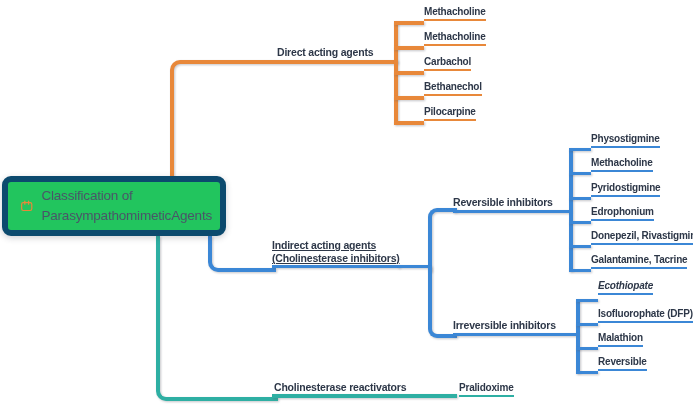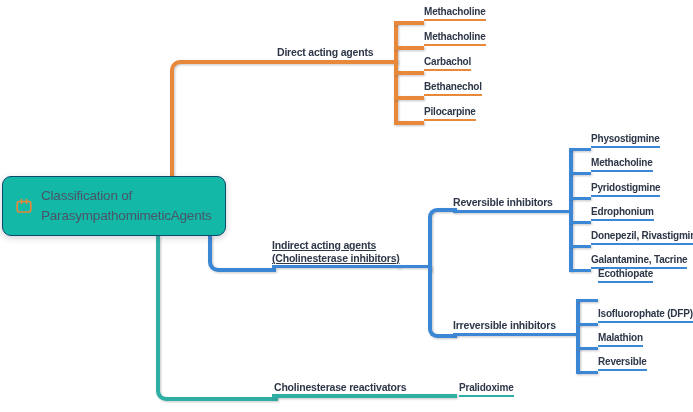--- a/index.html
+++ b/index.html
@@ -3,21 +3,21 @@
 <meta charset="utf-8">
 <style>
   html,body{margin:0;padding:0;background:#ffffff;}
   #canvas{
     position:relative;width:693px;height:412px;background:#ffffff;overflow:hidden;
     font-family:"Liberation Sans",sans-serif;color:#2d3748;
   }
   
   .root-card{
     position:absolute;left:2px;top:176px;width:224px;height:60px;
-    background:#14b8a6;border:1px solid #0c4a6e;border-radius:9px;
+    background:#22c55e;border:6px solid #0c4a6e;border-radius:9px;
     box-shadow:0 2px 6px rgba(40,40,60,.22);
     display:flex;align-items:center;gap:8px;padding:0 8px 0 12px;box-sizing:border-box;
   }
   .root-title{font-size:13.5px;line-height:20px;font-weight:500;color:#4a5568;letter-spacing:-.2px;white-space:nowrap;}
   
   .ln{position:absolute;filter:drop-shadow(1.5px 1.5px 1px rgba(90,90,100,.35));}
   .orange-t{border-top:4px solid #e8883a;}
   .orange-l{border-left:4px solid #e8883a;}
   .blue-t{border-top:3px solid #3b87d6;}
   .blue-l{border-left:4px solid #3b87d6;}
@@ -104,20 +104,20 @@
   <div class="leaf u-orange" style="left:424px;top:81px;">Bethanechol</div>
   <div class="leaf u-orange" style="left:424px;top:106px;">Pilocarpine</div>
 
   <div class="leaf u-blue" style="left:591px;top:133px;">Physostigmine</div>
   <div class="leaf u-blue" style="left:591px;top:157px;">Methacholine</div>
   <div class="leaf u-blue" style="left:591px;top:182px;">Pyridostigmine</div>
   <div class="leaf u-blue" style="left:591px;top:206px;">Edrophonium</div>
   <div class="leaf u-blue" style="left:591px;top:230px;">Donepezil, Rivastigmine</div>
   <div class="leaf u-blue" style="left:591px;top:254px;">Galantamine, Tacrine</div>
 
-  <div class="leaf u-blue" style="left:598px;top:268px;">Ecothiopate</div>
+  <div class="leaf u-blue" style="left:598px;top:280px;font-style:italic;">Ecothiopate</div>
   <div class="leaf u-blue" style="left:598px;top:308px;">Isofluorophate (DFP)</div>
   <div class="leaf u-blue" style="left:598px;top:332px;">Malathion</div>
   <div class="leaf u-blue" style="left:598px;top:356px;">Reversible</div>
 
   <div class="leaf u-teal" style="left:459px;top:382px;">Pralidoxime</div>
 
 </div>
 
 </body></html>

